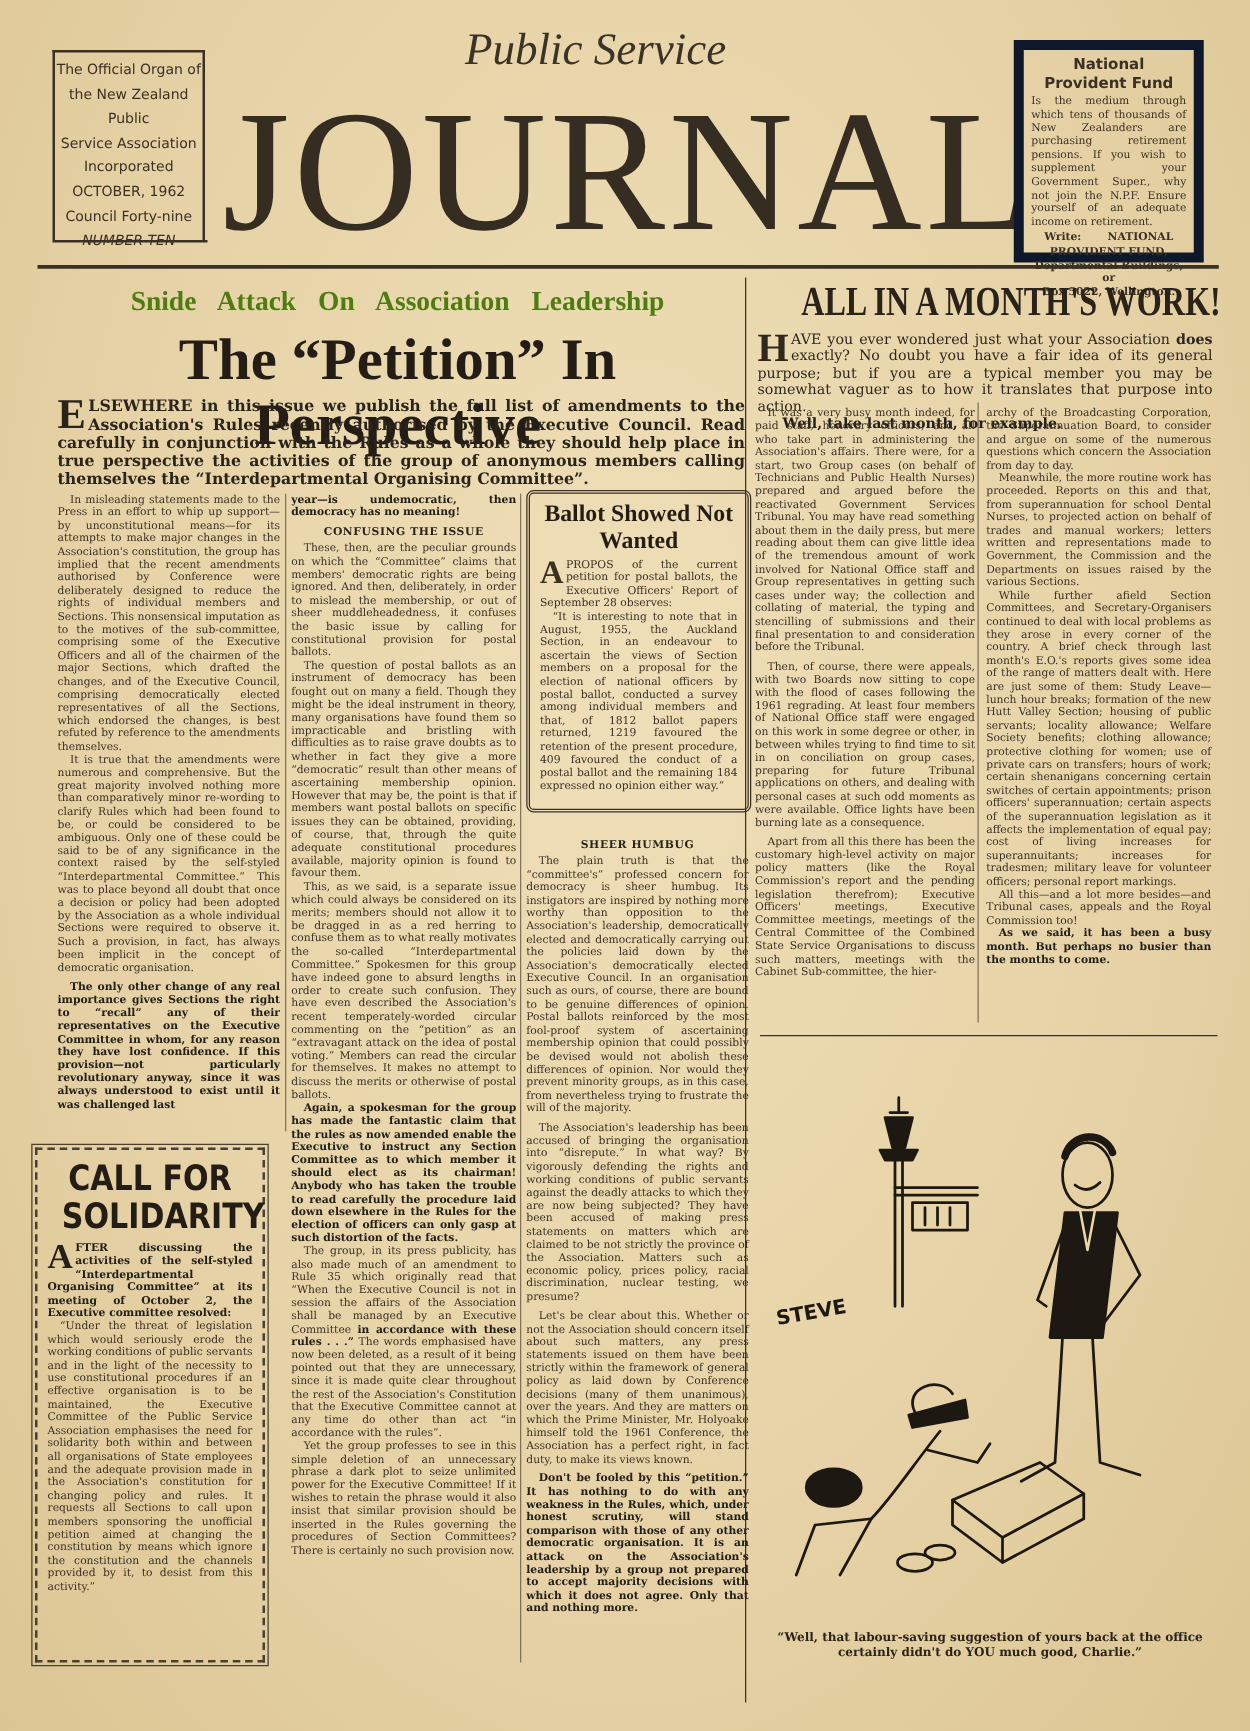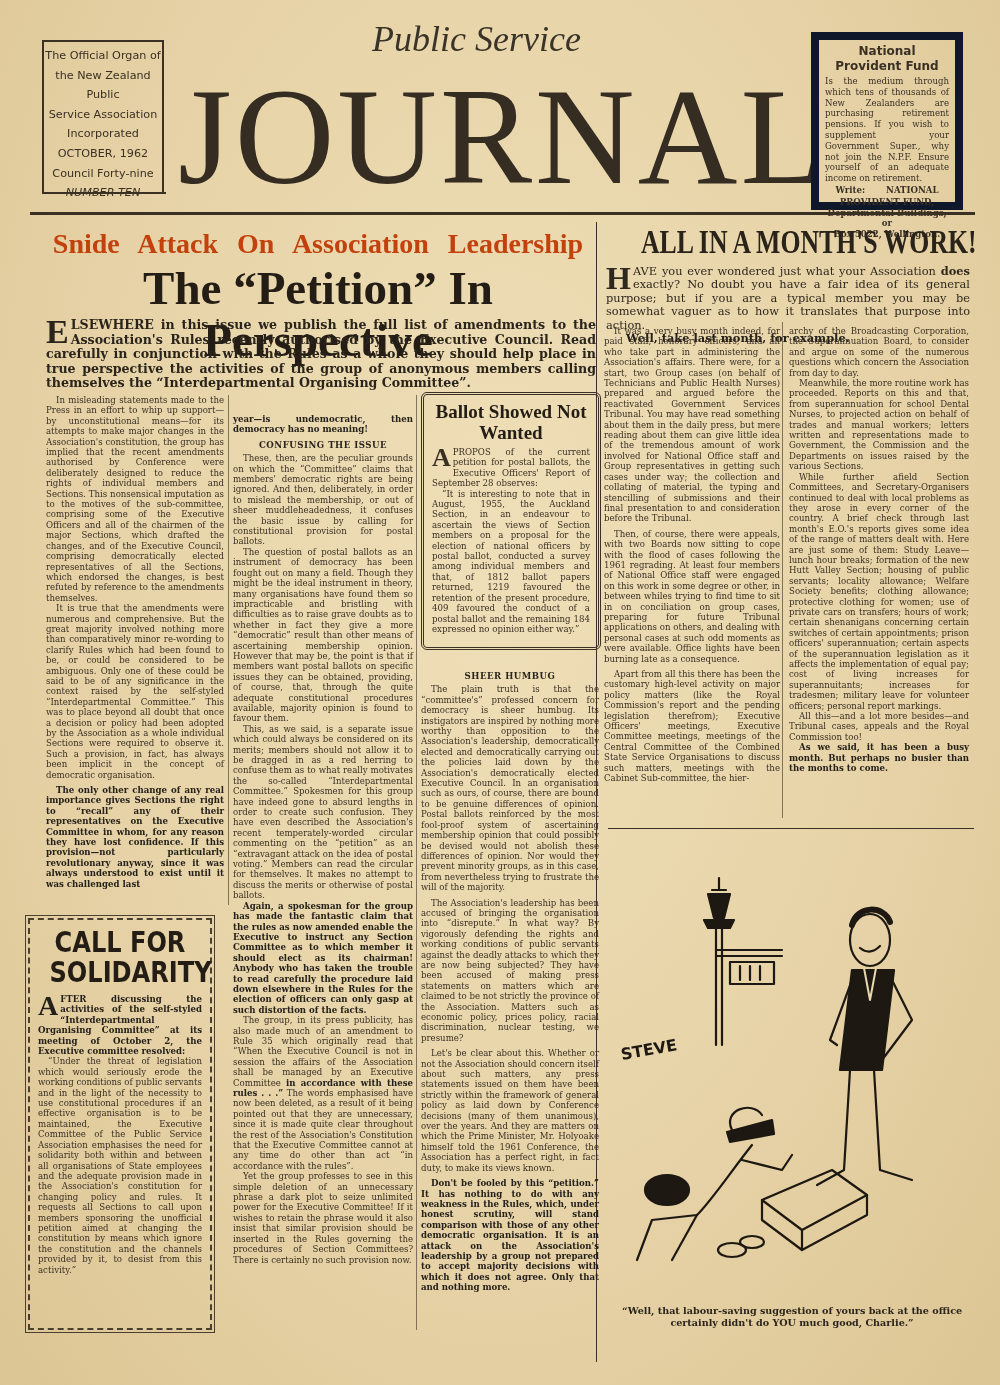--- a/index.html
+++ b/index.html
@@ -27,21 +27,21 @@
   .npf-box {
     left: 811px; top: 32px; width: 152px; height: 178px;
     border: 8px solid #0f172a; padding: 4px 6px;
     font-size: 8.6px; line-height: 10.8px; color: #3a3024;
   }
   .npf-title { font-family: "DejaVu Sans", sans-serif; font-weight: bold; font-size: 12px; line-height: 15px; text-align: center; margin-bottom: 2px; }
   .npf-body { text-align: justify; font-family: "DejaVu Serif", serif; }
   .npf-write { font-weight: bold; margin-top: 1px; text-align: center; }
   .rule-h { background: #3a3024; height: 2px; }
   .rule-v { background: #3a3024; width: 1px; }
-  .kicker { left: 40px; top: 228px; width: 556px; text-align: center; font-family: "Liberation Serif", serif; font-weight: bold; font-size: 28px; word-spacing: 12px; color: #c2410c; }
+  .kicker { left: 40px; top: 228px; width: 556px; text-align: center; font-family: "Liberation Serif", serif; font-weight: bold; font-size: 22px; word-spacing: 12px; color: #4d7c0f; }
   .headline { left: 40px; top: 262px; width: 556px; text-align: center; font-family: "Liberation Serif", serif; font-weight: bold; font-size: 47px; line-height: 52px; color: #231d15; }
   .lead { left: 46px; top: 318px; width: 550px; font-family: "DejaVu Serif", serif; font-weight: bold; font-size: 12.6px; line-height: 14.6px; text-align: justify; color: #2a241b; }
   .dropcap { float: left; font-family: "Liberation Serif", serif; font-size: 34px; line-height: 26px; margin-right: 2px; margin-top: 1px; font-weight: bold; }
   .allin-title { left: 600px; top: 224px; width: 372px; text-align: center; font-family: "Liberation Serif", serif; font-weight: bold; font-size: 33px; letter-spacing: 0px; transform: scaleX(0.78); transform-origin: center; color: #2a231a; white-space: nowrap; }
   .allin-lead { left: 606px; top: 265px; width: 364px; font-family: "DejaVu Serif", serif; font-size: 11.4px; line-height: 13.4px; text-align: justify; color: #2f281e; }
   .allin-lead .dropcap { font-size: 32px; line-height: 24px; }
   .section-head { text-align: center; font-weight: bold; font-size: 8.6px; letter-spacing: 0.5px; margin: 5px 0 3px; color: #2a241b; }
   .ballot-box {
     left: 421px; top: 392px; width: 180px; height: 258px;
     border: 3px double #3a3024; border-radius: 6px; padding: 6px 8px;
@@ -108,21 +108,21 @@
   <div class="call-title">
     <div>CALL FOR</div>
     <div>SOLIDARITY</div>
   </div>
   <div class="body-text">
     <div class="bold"><span class="dropcap" style="font-size:28px;line-height:22px">A</span><span>FTER discussing the activities of the self-styled “Interdepartmental Organising Committee” at its meeting of October 2, the Executive committee resolved:</span></div>
     <p>“Under the threat of legislation which would seriously erode the working conditions of public servants and in the light of the necessity to use constitutional procedures if an effective organisation is to be maintained, the Executive Committee of the Public Service Association emphasises the need for solidarity both within and between all organisations of State employees and the adequate provision made in the Association's constitution for changing policy and rules. It requests all Sections to call upon members sponsoring the unofficial petition aimed at changing the constitution by means which ignore the constitution and the channels provided by it, to desist from this activity.”</p>
   </div>
 </div>
 
-<div class="abs body-text" style="left:233px;top:395px;width:180px;margin-top:19px;">
+<div class="abs body-text" style="left:233px;top:395px;width:180px;">
   <div class="bold">year—is undemocratic, then democracy has no meaning!</div>
   <div class="section-head">CONFUSING THE ISSUE</div>
   <p>These, then, are the peculiar grounds on which the “Committee” claims that members' democratic rights are being ignored. And then, deliberately, in order to mislead the membership, or out of sheer muddleheadedness, it confuses the basic issue by calling for constitutional provision for postal ballots.</p>
   <p>The question of postal ballots as an instrument of democracy has been fought out on many a field. Though they might be the ideal instrument in theory, many organisations have found them so impracticable and bristling with difficulties as to raise grave doubts as to whether in fact they give a more “democratic” result than other means of ascertaining membership opinion. However that may be, the point is that if members want postal ballots on specific issues they can be obtained, providing, of course, that, through the quite adequate constitutional procedures available, majority opinion is found to favour them.</p>
   <p>This, as we said, is a separate issue which could always be considered on its merits; members should not allow it to be dragged in as a red herring to confuse them as to what really motivates the so-called “Interdepartmental Committee.” Spokesmen for this group have indeed gone to absurd lengths in order to create such confusion. They have even described the Association's recent temperately-worded circular commenting on the “petition” as an “extravagant attack on the idea of postal voting.” Members can read the circular for themselves. It makes no attempt to discuss the merits or otherwise of postal ballots.</p>
   <p class="bold">Again, a spokesman for the group has made the fantastic claim that the rules as now amended enable the Executive to instruct any Section Committee as to which member it should elect as its chairman! Anybody who has taken the trouble to read carefully the procedure laid down elsewhere in the Rules for the election of officers can only gasp at such distortion of the facts.</p>
   <p><span>The group, in its press publicity, has also made much of an amendment to Rule 35 which originally read that “When the Executive Council is not in session the affairs of the Association shall be managed by an Executive Committee </span><span class="bold">in accordance with these rules . . .”</span><span> The words emphasised have now been deleted, as a result of it being pointed out that they are unnecessary, since it is made quite clear throughout the rest of the Association's Constitution that the Executive Committee cannot at any time do other than act “in accordance with the rules”.</span></p>
   <p>Yet the group professes to see in this simple deletion of an unnecessary phrase a dark plot to seize unlimited power for the Executive Committee! If it wishes to retain the phrase would it also insist that similar provision should be inserted in the Rules governing the procedures of Section Committees? There is certainly no such provision now.</p>
 </div>
 

